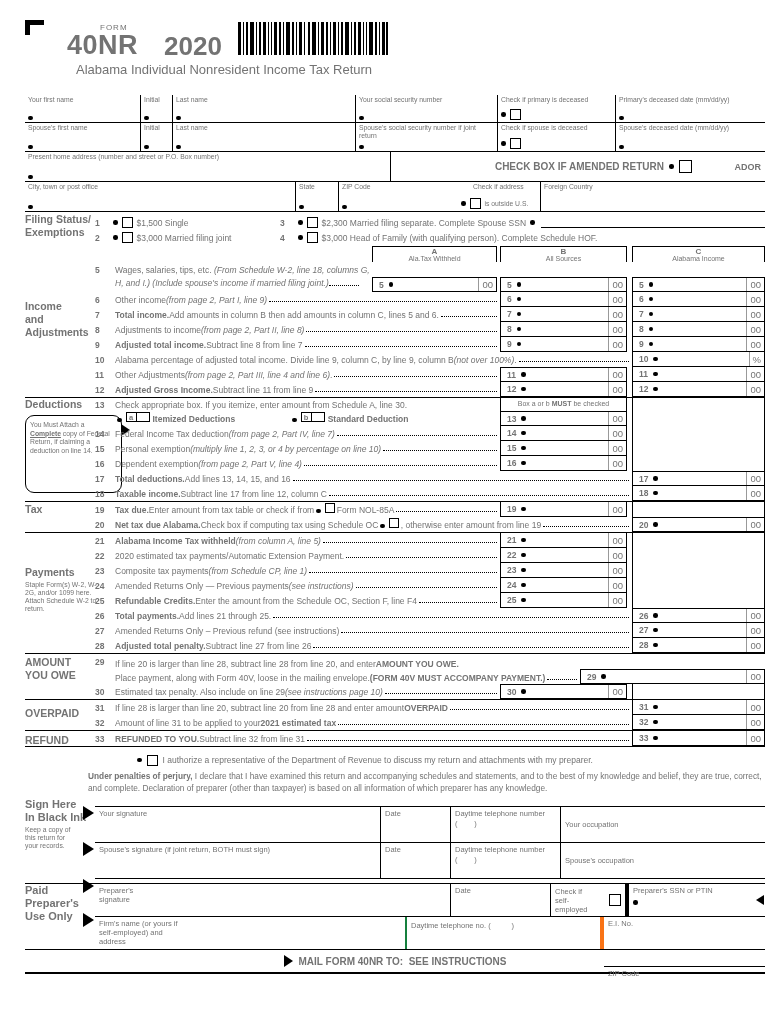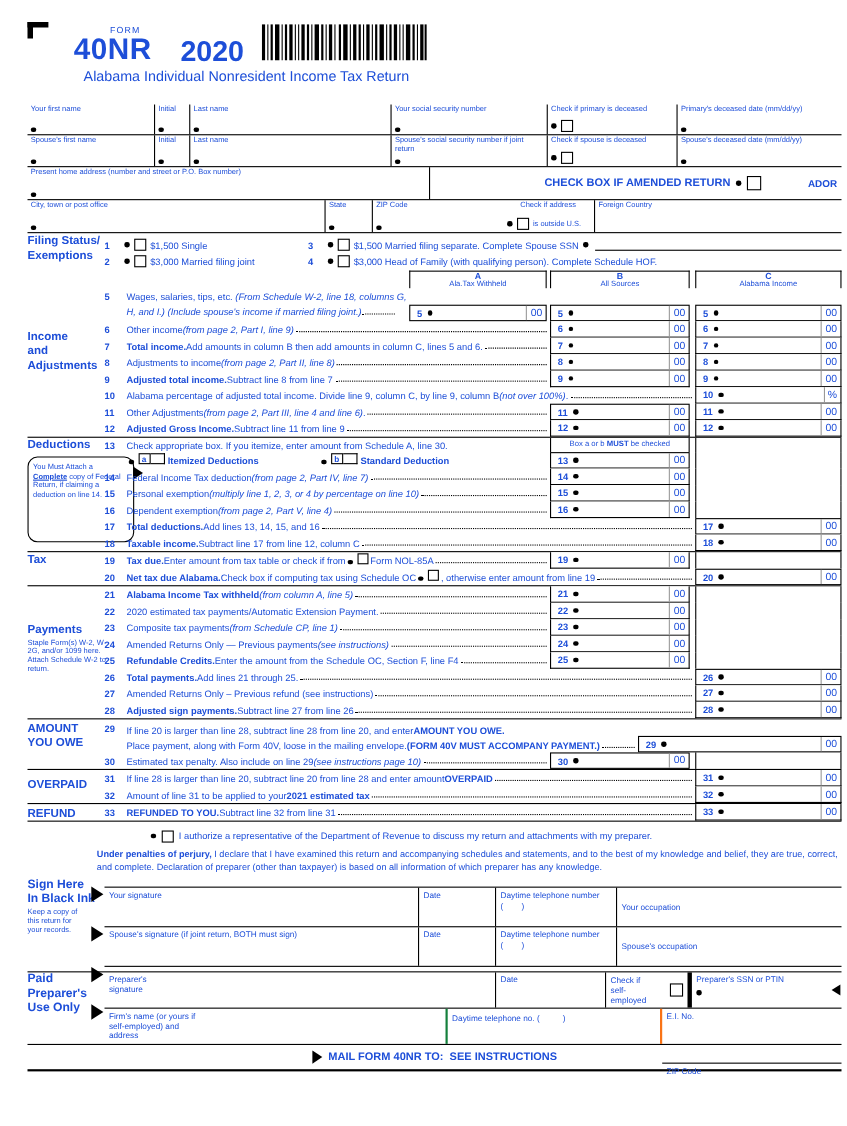--- a/index.html
+++ b/index.html
@@ -1,18 +1,18 @@
 <!DOCTYPE html>
 <html><head>
 <meta charset="utf-8">
 <style>
   * { box-sizing: border-box; margin:0; padding:0; }
   html,body { background:#e8e8e8; }
   .page { position:relative; width:770px; height:1024px; background:#fff;
-          font-family:"Liberation Sans", sans-serif; color:#1d4ed8; overflow:hidden; }
+          font-family:"Liberation Sans", sans-serif; color:#737373; overflow:hidden; }
   .b { font-weight:bold; }
   .i { font-style:italic; }
   .pre { white-space:pre; }
   .abs { position:absolute; }
 
   
   .corner { position:absolute; left:25px; top:20px; width:19px; height:15px;
             border-left:5px solid #000; border-top:5px solid #000; }
   .formlbl { position:absolute; left:100px; top:23px; font-size:8px; letter-spacing:1px; }
   .formnum { position:absolute; left:67px; top:30px; font-size:27px; font-weight:bold; letter-spacing:0.5px;}
@@ -110,21 +110,21 @@
   
   .ptable { margin-left:70px; width:670px; }
   .prow { display:flex; }
   .prow1 { height:33px; border-bottom:1px solid #000; }
   .prow2 { height:32px; }
   .pcell { padding:2px 4px; font-size:7.5px; line-height:9px; position:relative; }
   .p-sig { width:355px; } .p-date { width:100px; border-left:1px solid #000; }
   .p-check { width:75px; border-left:1px solid #000; display:flex; align-items:center; gap:15px; }
   .p-ptin { width:140px; border-left:4px solid #000000; }
   .p-firm { width:310px; } .p-phone { width:195px; border-left:2px solid #15803d; padding-top:4px;}
-  .p-eizip { flex:1; border-left:2px solid #f97316; padding:0; display:flex; flex-direction:column;gap:36px; }
+  .p-eizip { flex:1; border-left:4px solid #f97316; padding:0; display:flex; flex-direction:column;gap:36px; }
   .mini { height:16px; padding:2px 4px; font-size:7.5px; }
   .mini + .mini { border-top:1px solid #000; }
 
   .footer { display:flex; justify-content:center; align-items:center; gap:6px; height:22px; }
   .footer .mt { font-size:10px; font-weight:bold; }
   .thick { border-top:2.5px solid #000; width:740px; }
   .gap4 { height:4px; }
 </style>
 </head>
 <body>
@@ -322,21 +322,21 @@
         <div class="fcol1">
             <span class="fnum">1</span>
             <span class="dot"></span>
             <span class="cb"></span>
             <span class="ftext">$1,500 Single</span>
           </div>
         <div class="fcol2">
             <span class="fnum">3</span>
             <span class="dot"></span>
             <span class="cb"></span>
-            <span class="ftext">$1,500 Married filing separate. Complete Spouse SSN</span>
+            <span class="ftext">$2,300 Married filing separate. Complete Spouse SSN</span>
             <span class="dot"></span>
             <span class="ssnline"></span>
           </div>
       </div>
       <div class="frow">
         <div class="fcol1">
             <span class="fnum">2</span>
             <span class="dot"></span>
             <span class="cb"></span>
             <span class="ftext">$3,000 Married filing joint</span>
@@ -782,21 +782,21 @@
       <div class="mcell wC">
           <span class="cn">27</span>
           <span class="dot"></span>
           <span class="fill"></span>
           <span class="cents">00</span>
         </div>
     </div>
     <div class="brow">
       <div class="ln">28</div>
       <div class="lt">
-          <span class="b">Adjusted sign payments.</span>
+          <span class="b">Adjusted total penalty.</span>
           <span> Subtract line 27 from line 26</span>
           <span class="dots"></span>
         </div>
       <div class="mcell wC">
           <span class="cn">28</span>
           <span class="dot"></span>
           <span class="fill"></span>
           <span class="cents">00</span>
         </div>
     </div>

